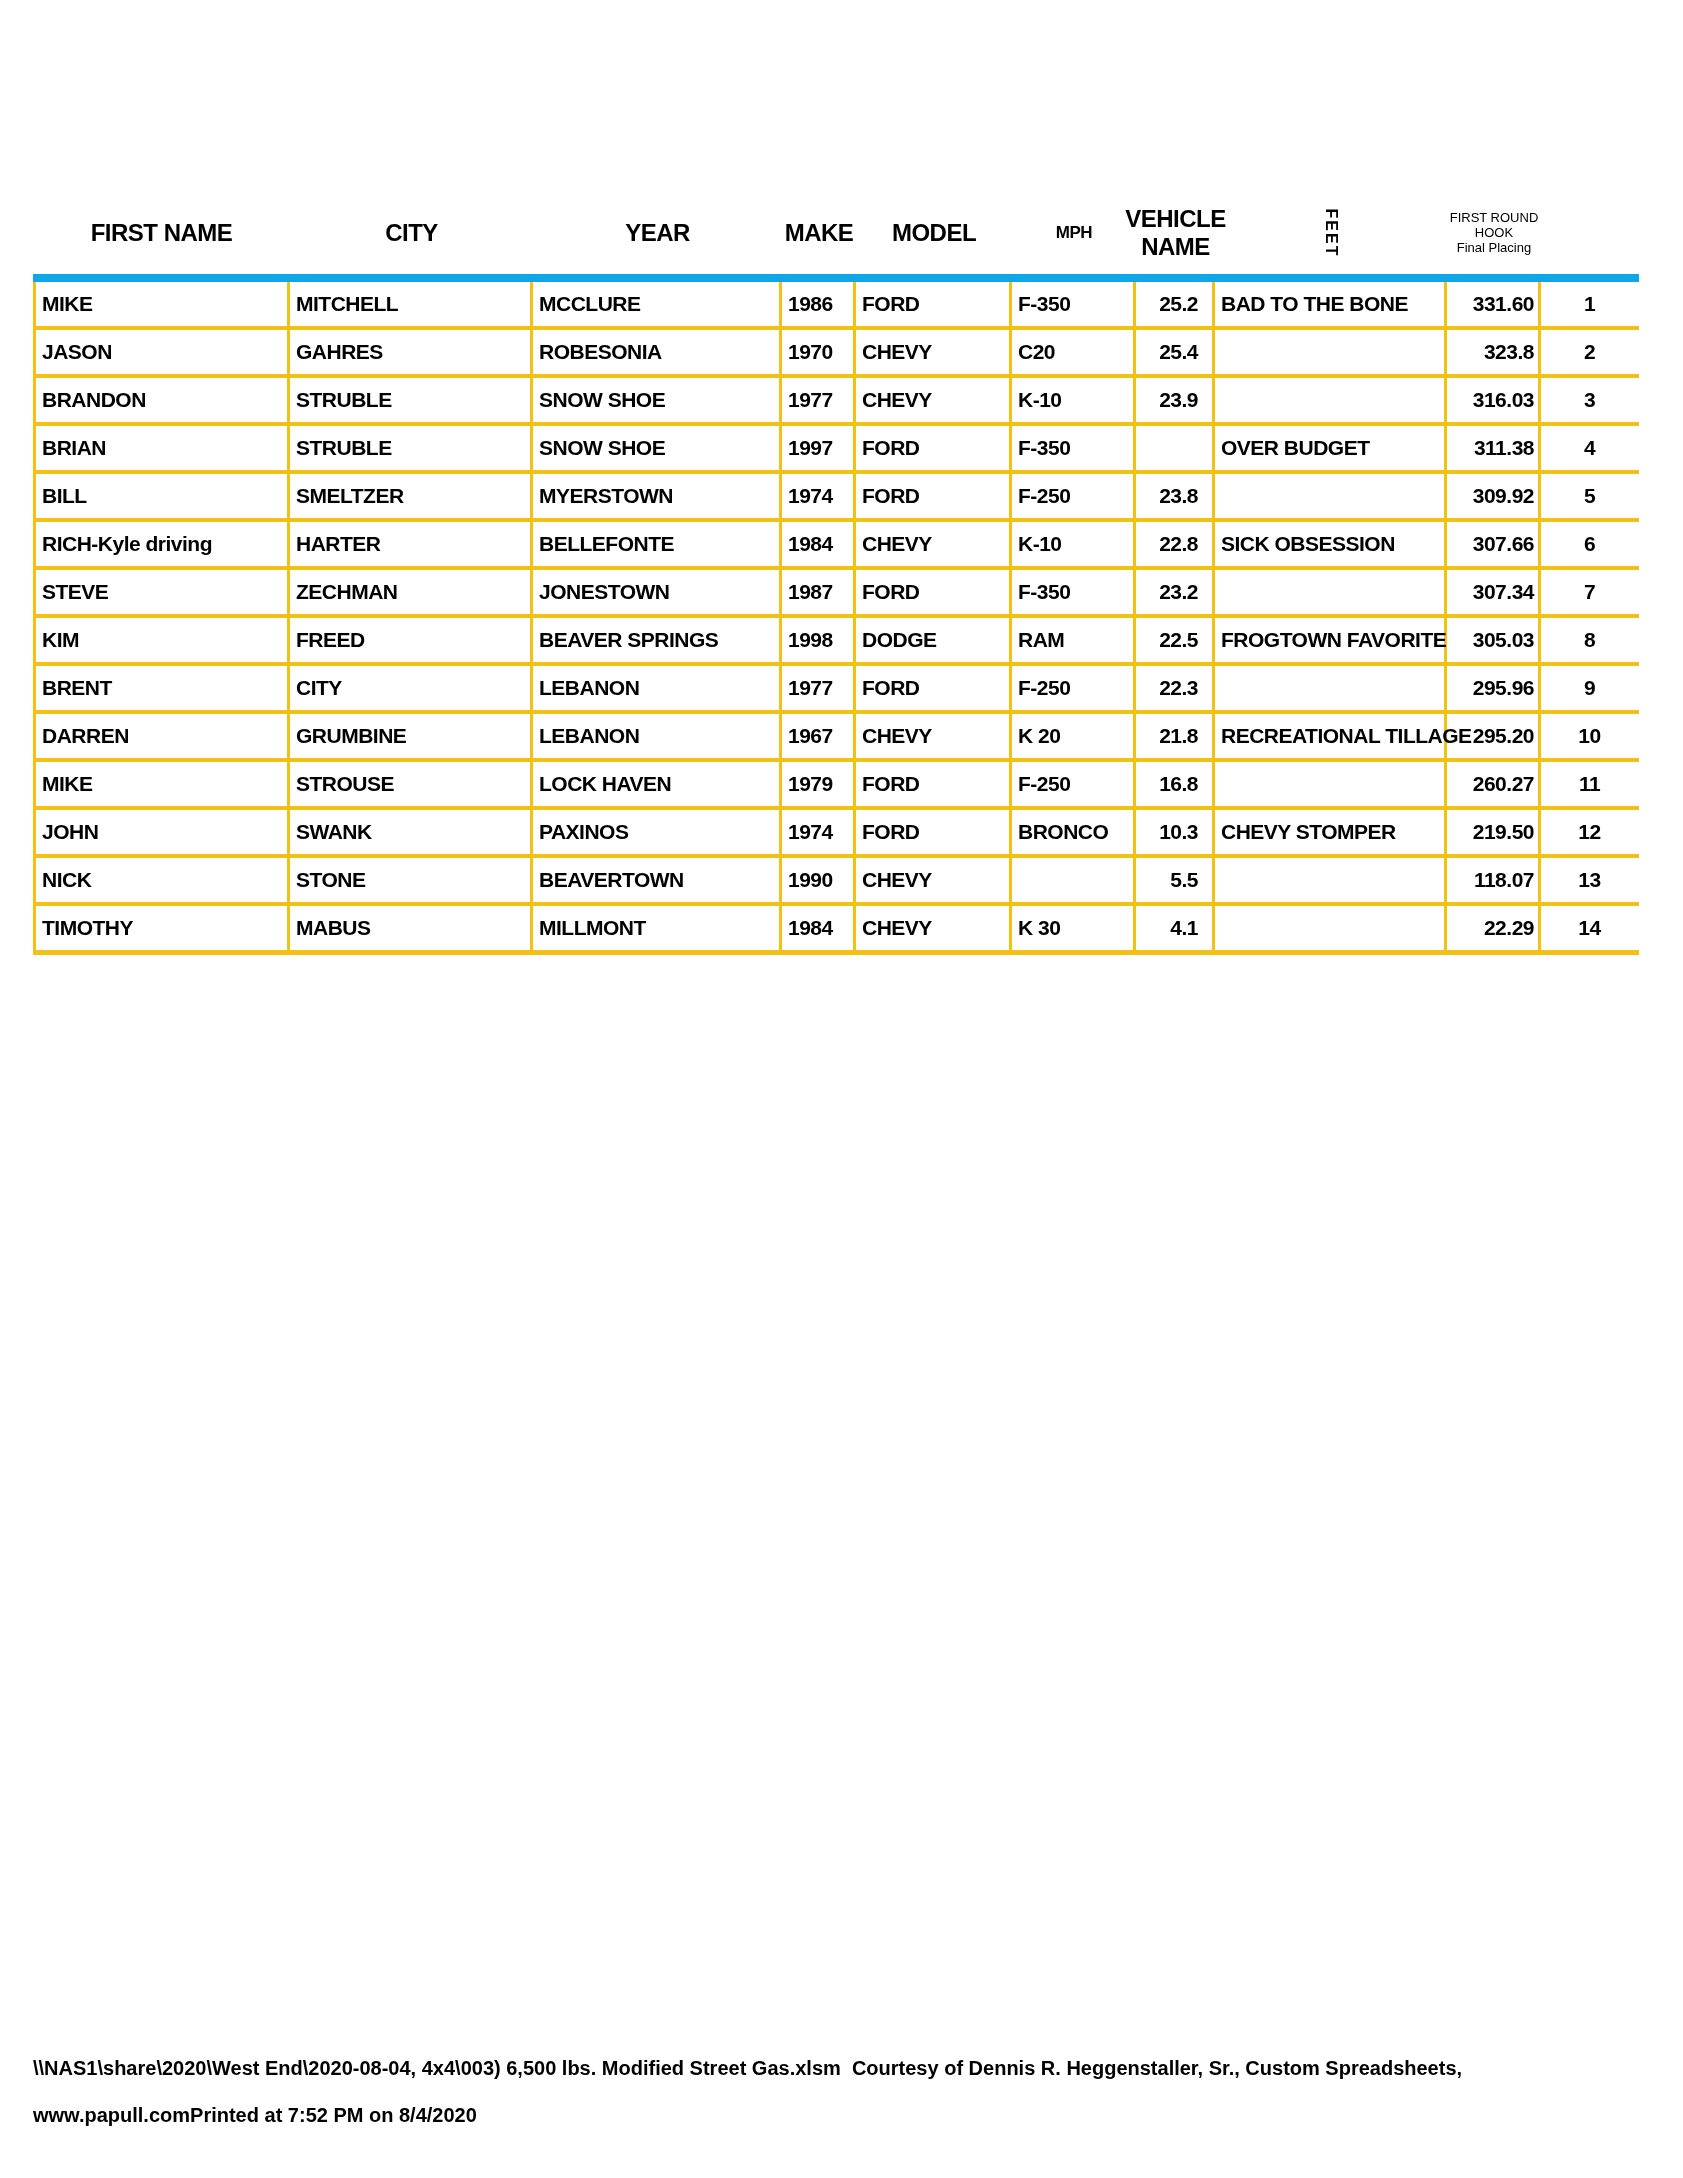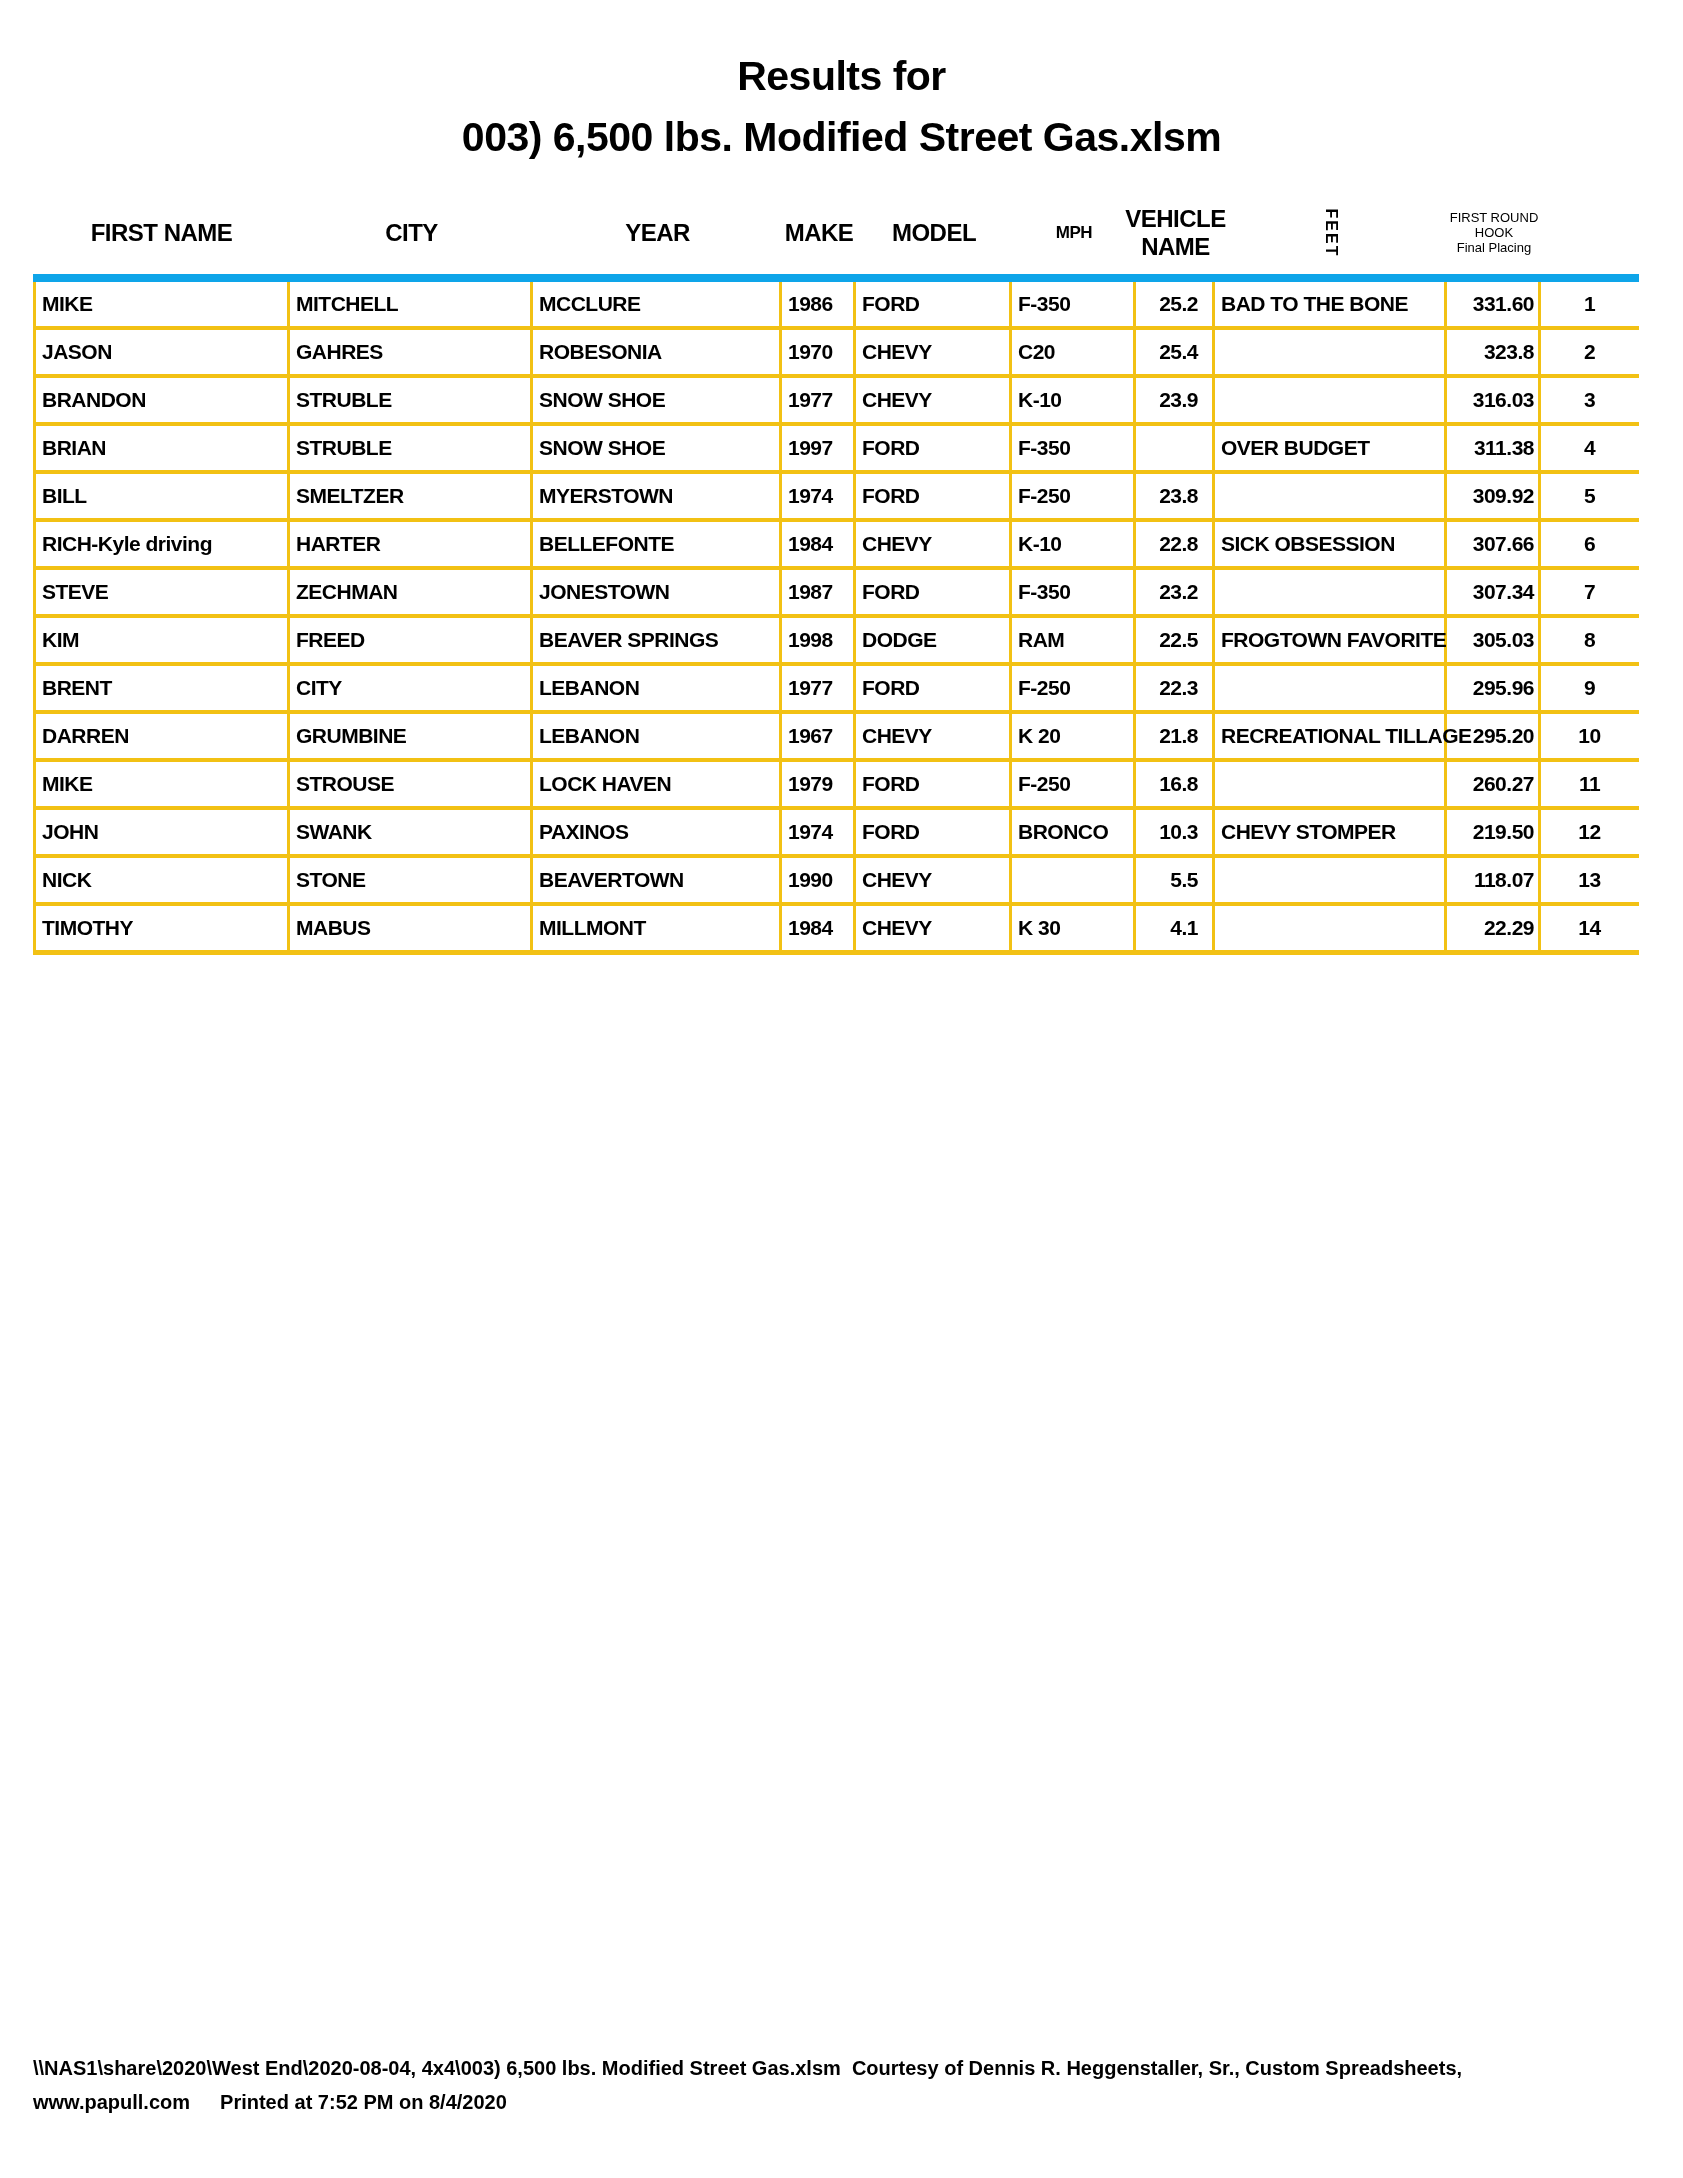--- a/index.html
+++ b/index.html
@@ -32,31 +32,27 @@
           letter-spacing:-0.5px; white-space:nowrap; overflow:visible;
           border-right:3px solid #f2c114; box-sizing:border-box; padding:0 0 0 6px; }
   .cell.c0 { border-left:3px solid #f2c114; }
   .cell.c3 { }
   .cell.c6 { justify-content:flex-end; padding:0 14px 0 8px; }
   .cell.c8 { justify-content:flex-end; padding:0 4px 0 0; }
   .cell.c9 { justify-content:center; padding:0; border-right:none; }
   
   .footer { position:absolute; left:33px; top:2057px; font-weight:bold; font-size:20px; }
   .footer-line1 { white-space:pre; }
-  .footer-line2 { display:flex; gap:30px; margin-top:11px; }
+  .footer-line2 { display:flex; margin-top:24px; }
 </style>
 </head>
 <body>
 
 <div class="page">
 
-  <div class="title">
-    <div>Results for</div>
-    <div>003) 6,500 lbs. Modified Street Gas.xlsm</div>
-  </div>
 
   <div class="header-row">
     <div class="hcell">FIRST NAME</div>
     <div class="hcell">CITY</div>
     <div class="hcell">YEAR</div>
     <div class="hcell">MAKE</div>
     <div class="hcell">MODEL</div>
     <div class="hcell small">MPH</div>
     <div class="hcell">VEHICLE NAME</div>
     <div class="hcell">

